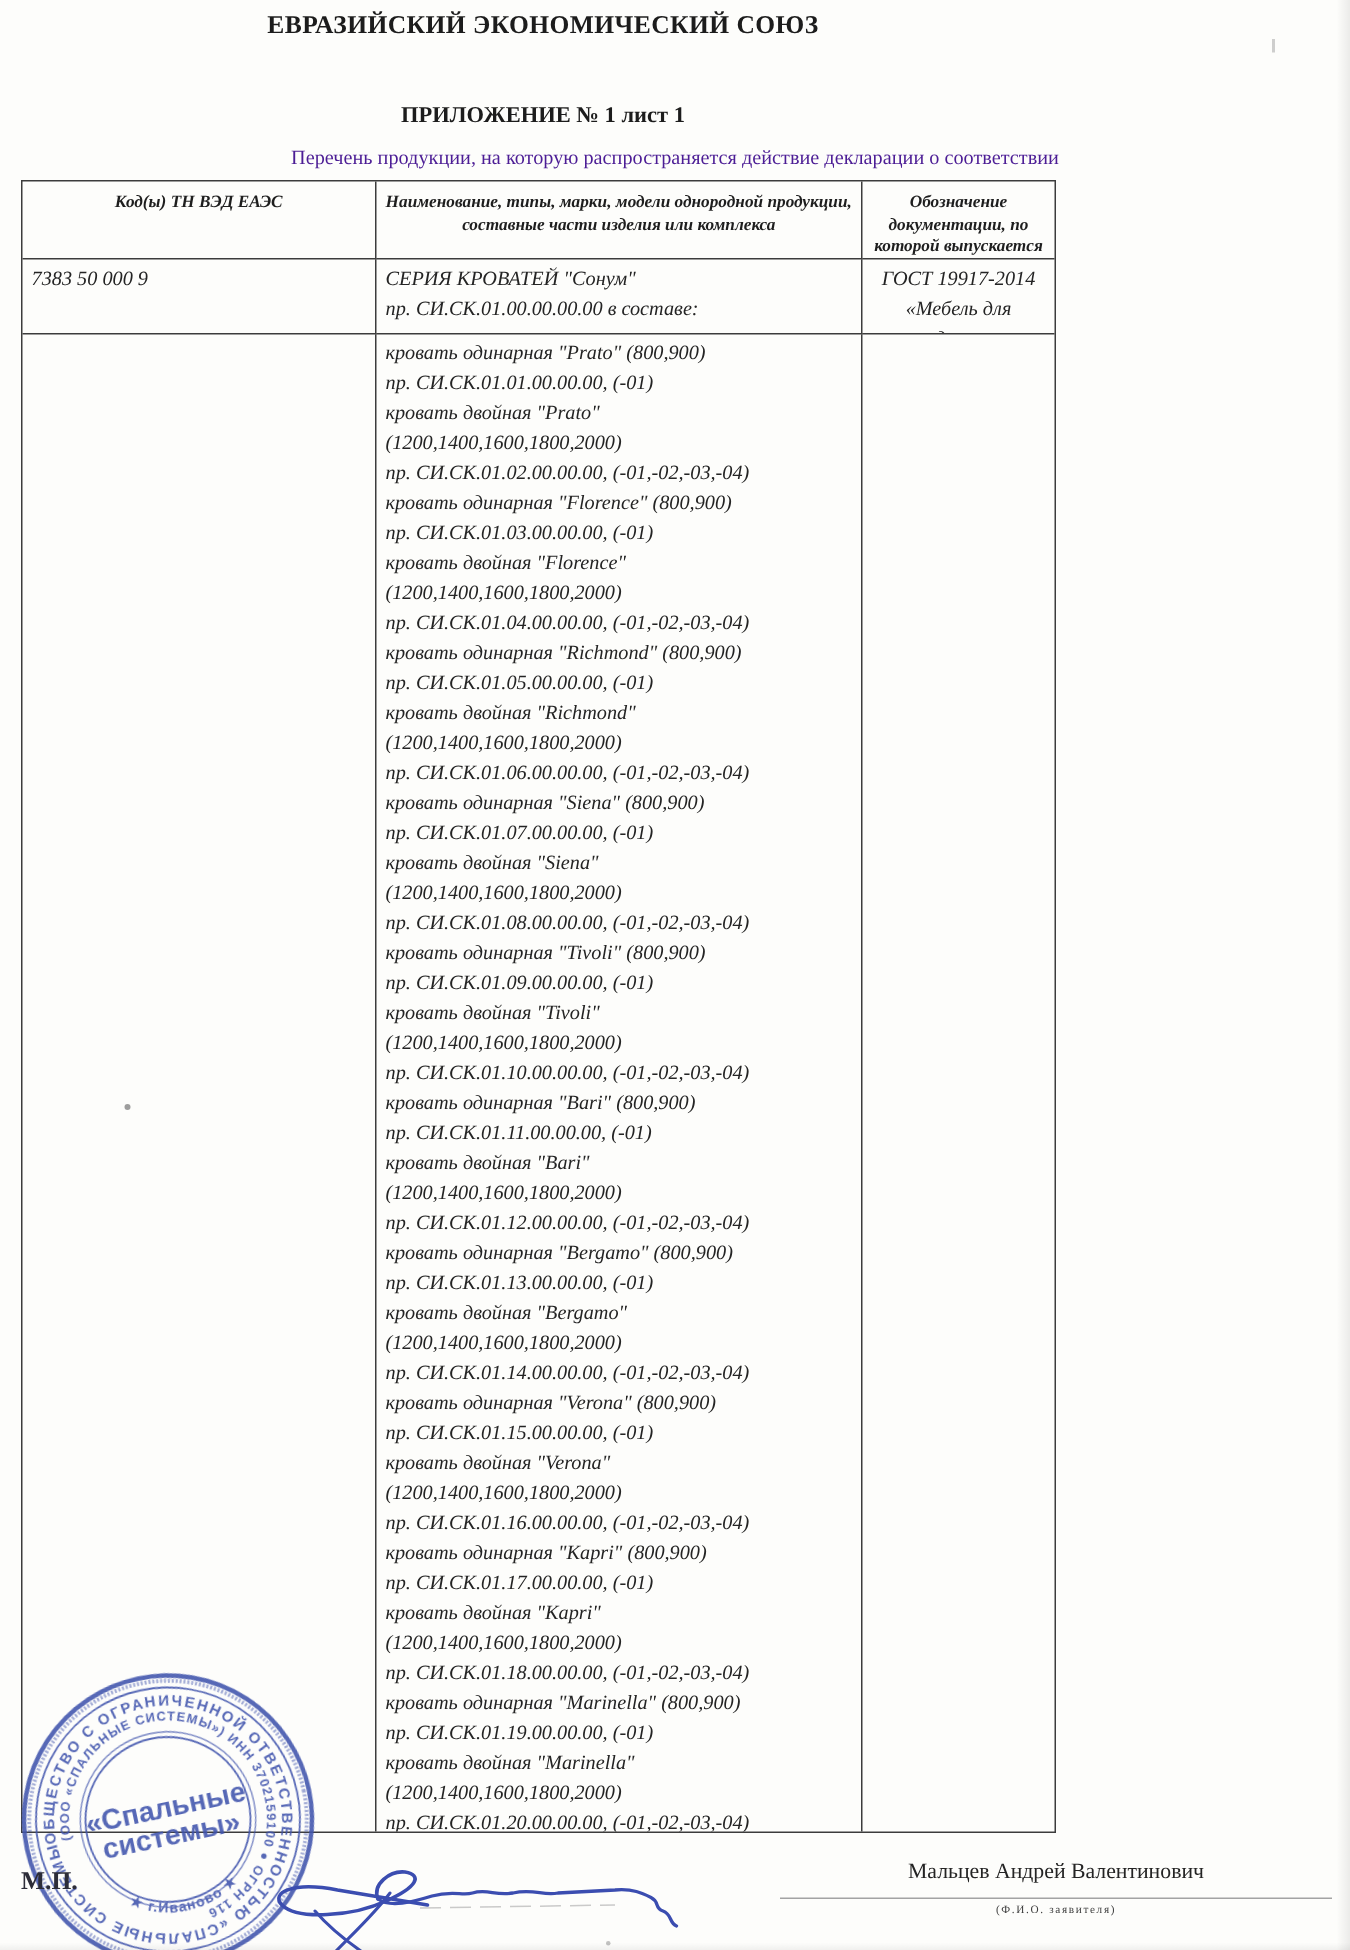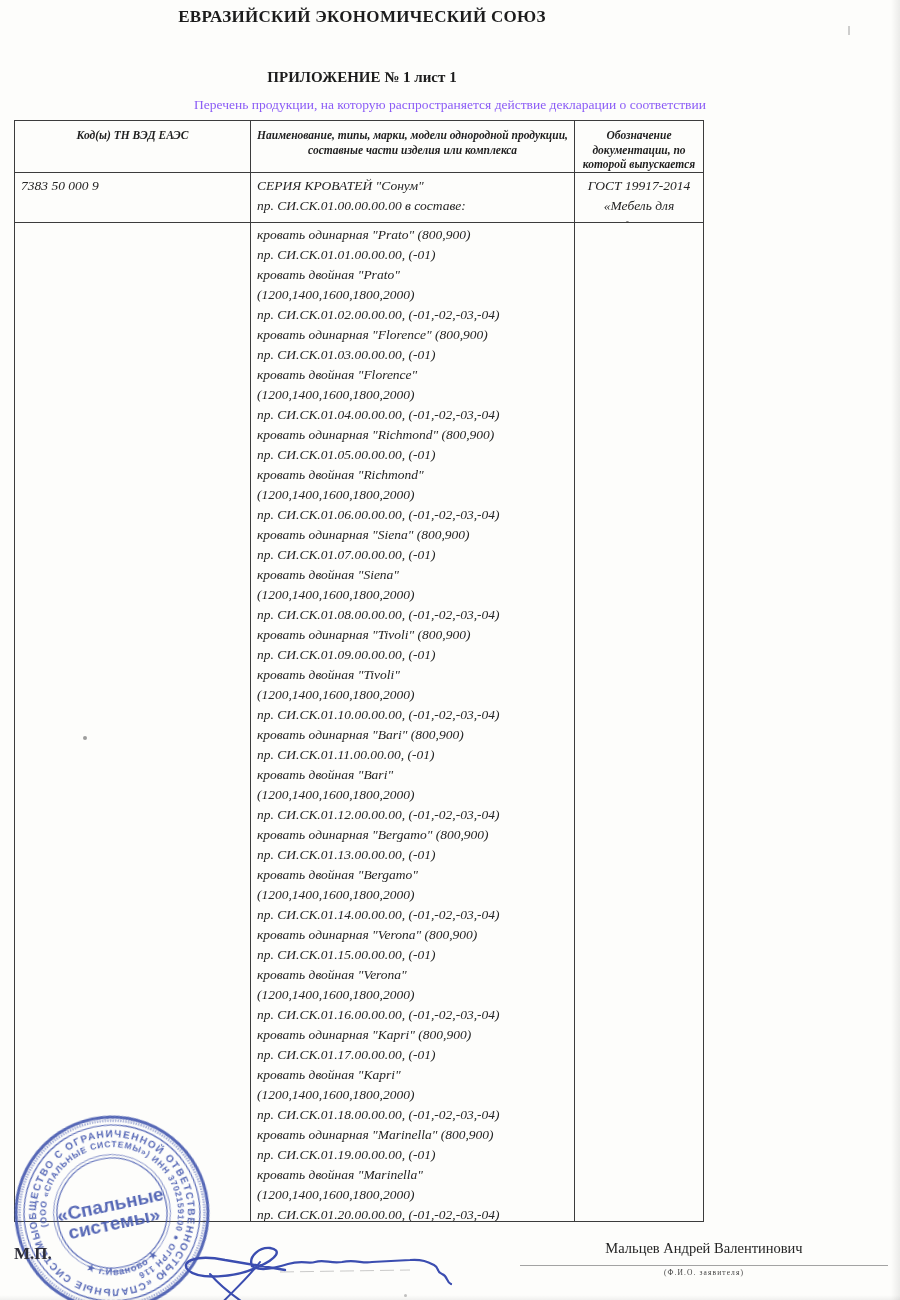--- a/index.html
+++ b/index.html
@@ -9,21 +9,21 @@
     background:#fdfdfb;
     overflow:hidden;
     font-family:"Liberation Serif","DejaVu Serif",serif;
     color:#262626;
   }
   
   .title{position:absolute;left:0;width:724px;text-align:center;font-weight:bold;color:#1c1c1c;}
   .title1{top:7px;font-size:17px;letter-spacing:.3px;}
   .title2{top:37px;font-size:15px;margin-top:32px;}
   .title3{top:62px;font-size:15.5px;}
-  .subtitle{position:absolute;top:97px;left:0;width:900px;text-align:center;font-size:13.5px;color:#8b5cf6;}
+  .subtitle{position:absolute;top:97px;left:0;width:900px;text-align:center;font-size:13.5px;color:#4c1d95;}
 
   
   .doc-table{
     position:absolute;left:14px;top:120px;width:690px;height:1102px;
     display:grid;
     grid-template-columns:236px 324px 1fr;
     grid-template-rows:52px 50px 1fr;
     border:1.6px solid #3c3c3c;
     box-sizing:border-box;
     font-style:italic;

